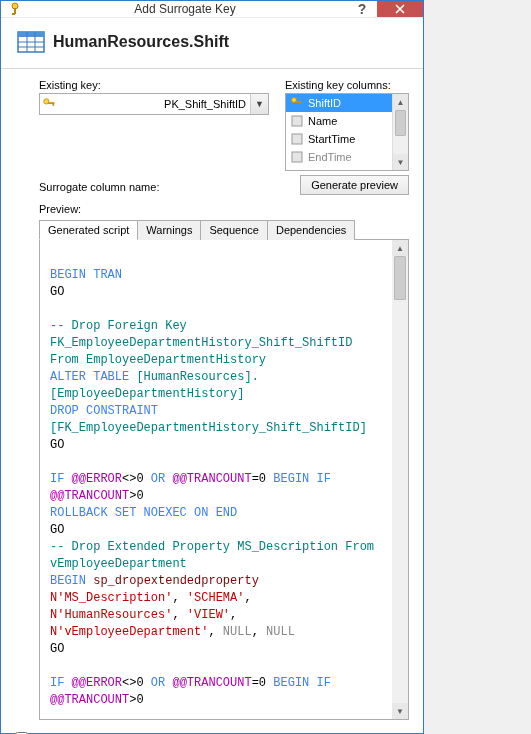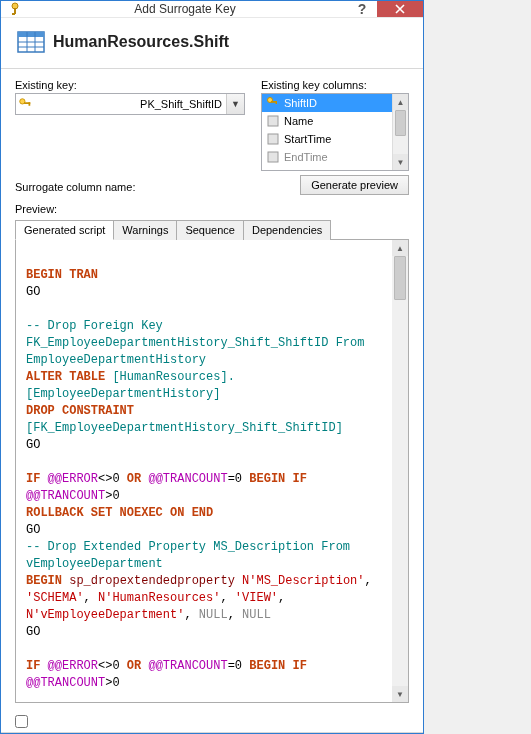--- a/index.html
+++ b/index.html
@@ -38,21 +38,21 @@
   }
   .title-btn.close { background: #c75050; color: #fff; width: 46px; }
   .title-btn.help { font-weight: bold; }
   .header {
     display: flex; align-items: center;
     padding: 8px 14px 10px 14px;
     border-bottom: 1px solid #d8d8d8;
   }
   .header-icon { width: 32px; height: 32px; margin-right: 6px; }
   .header-title { font-size: 16px; font-weight: bold; color: #222; }
-  .content { padding: 10px 14px 6px 14px; flex: 1; display: flex; flex-direction: column; }
+  .content { padding: 10px 14px 6px 14px; flex: 1; display: flex; flex-direction: column; margin-left: 24px; }
   .row-top { display: flex; gap: 16px; }
   .col { display: flex; flex-direction: column; }
   .col.left { width: 230px; }
   .col.right { flex: 1; }
   .label { font-size: 11px; color: #000; margin-bottom: 2px; }
   .combo {
     display: flex; border: 1px solid #abadb3; height: 22px; background: #fff;
     align-items: center;
   }
   .combo .ico { width: 18px; display:flex; align-items:center; justify-content:center; }
@@ -103,21 +103,21 @@
   .tab.active { background:#fff; border-bottom:1px solid #fff; z-index:2; }
   .tabcontent {
     flex:1; border:1px solid #acacac; border-top:none; background:#fff;
     display:flex; min-height: 0;
   }
   .code-area {
     flex:1; padding:10px 10px; overflow:hidden;
     font-family: Consolas, "Courier New", monospace;
     font-size: 12px; line-height: 17px; white-space: pre-wrap; word-break: break-word;
   }
-  .code-area .kw { color:#c2410c;font-weight:bold; }
+  .code-area .kw { color:#3b82f6; }
   .code-area .cm { color:#008080; }
   .code-area .s  { color:#c00000; }
   .code-area .id { color:#008080; }
   .code-area .fn { color:#b000b0; }
   .code-area .gr { color:#888; }
   .code-area .eproc { color:#800000; }
   .right-scroll {
     width:16px; background:#f0f0f0; display:flex; flex-direction:column;
   }
   .right-scroll .sb-thumb { height:44px; }

